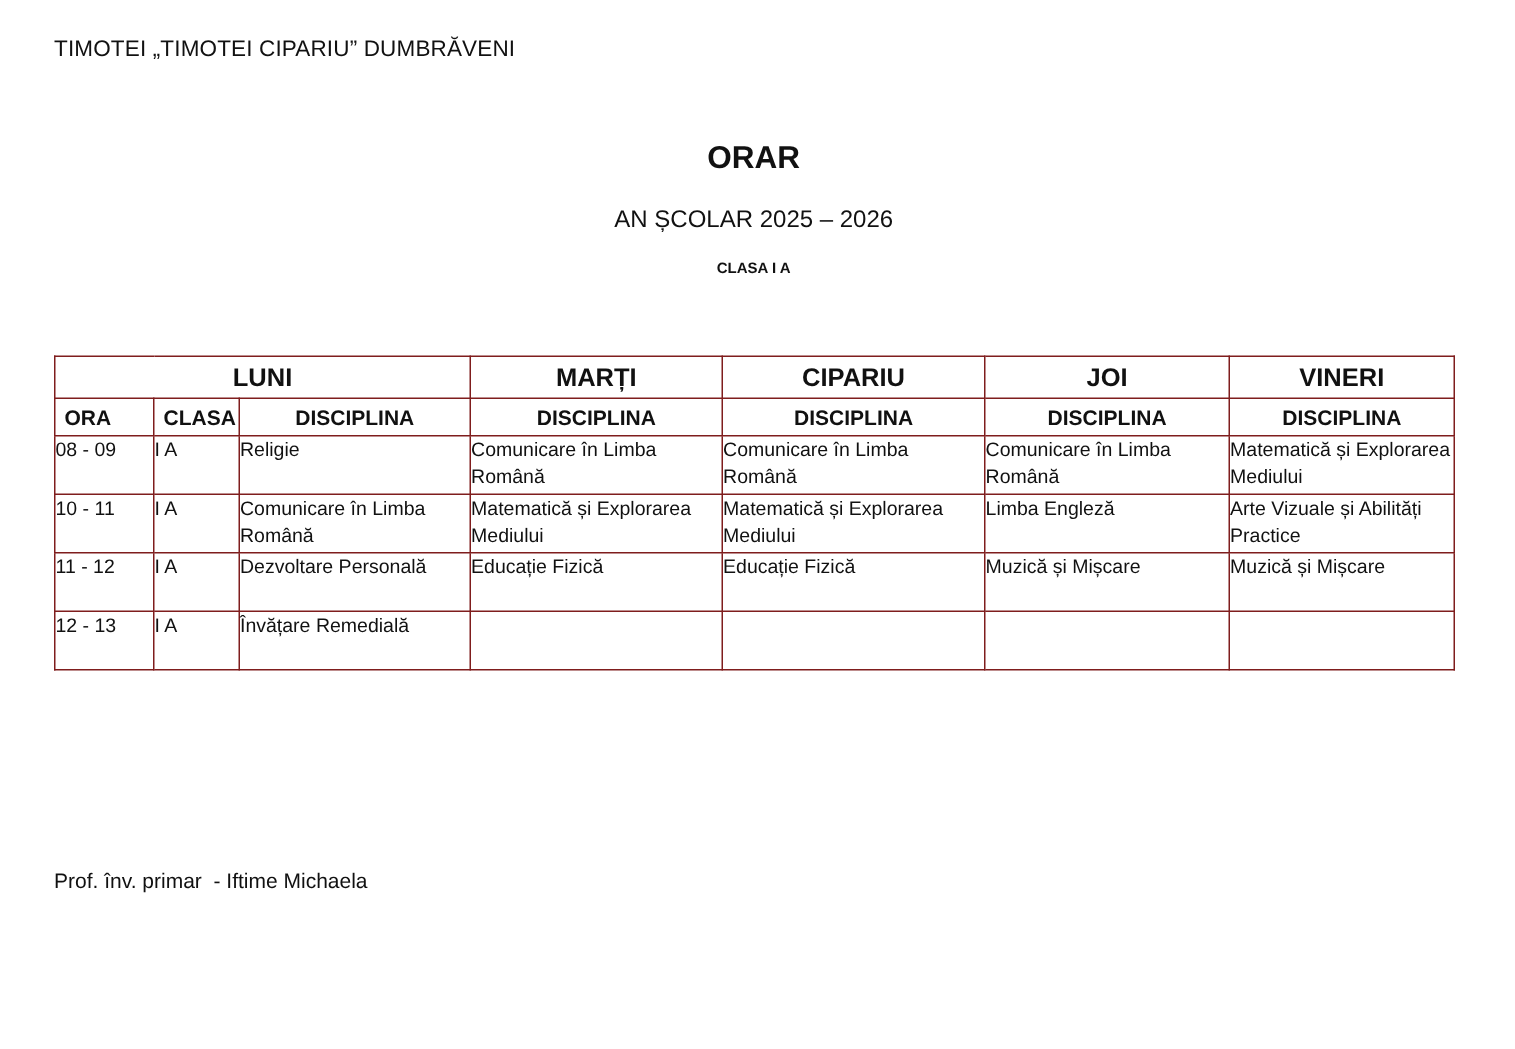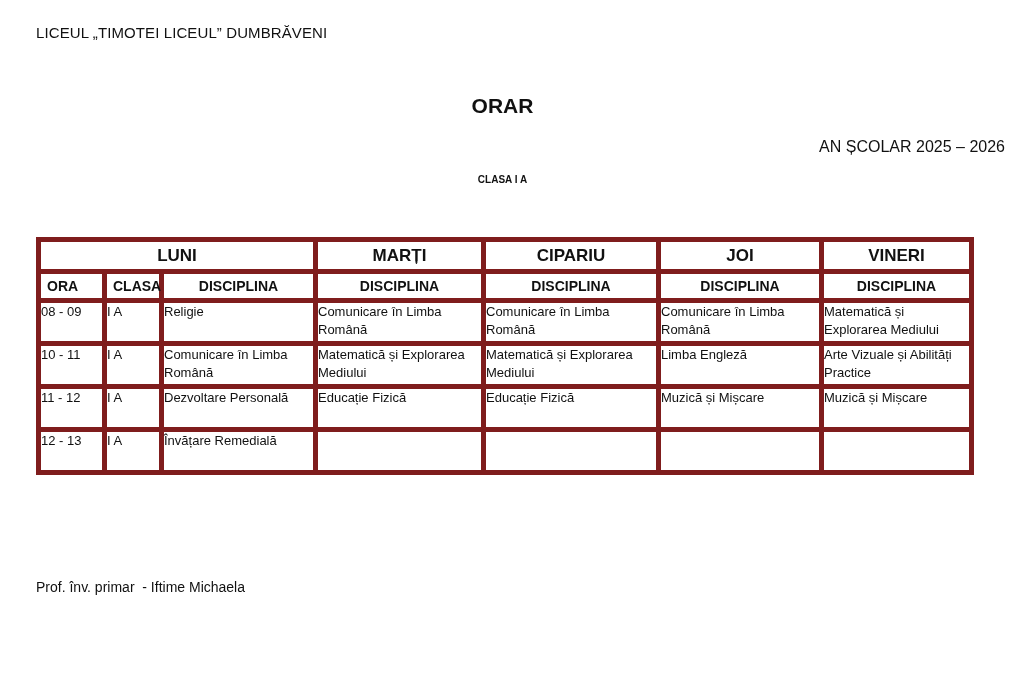--- a/index.html
+++ b/index.html
@@ -1,37 +1,37 @@
 <!DOCTYPE html>
 <html><head>
 <meta charset="utf-8">
 <style>
   html, body { margin: 0; padding: 0; background: #ffffff; }
   body { width: 1010px; height: 699px; position: relative; overflow: hidden;
          font-family: "Liberation Sans", "DejaVu Sans", sans-serif; color: #111; }
   .school { position: absolute; left: 36px; top: 24px; font-size: 15px; letter-spacing: 0.1px; }
   .title { position: absolute; left: 0; width: 1005px; top: 94px; text-align: center; font-size: 21px; font-weight: bold; }
-  .year { position: absolute; left: 0; width: 1005px; top: 138px; text-align: right; font-size: 16px; }
+  .year { position: absolute; left: 0; width: 1005px; top: 138px; text-align: center; font-size: 16px; }
   .clasa { position: absolute; left: 0; width: 1005px; top: 174px; text-align: center; font-size: 10px; font-weight: bold; }
   table.orar { position: absolute; left: 36px; top: 237px; border-collapse: collapse; table-layout: fixed; width: 933px; }
-  table.orar td, table.orar th { border: 5px solid #7f1d1d; padding: 0; vertical-align: top; }
+  table.orar td, table.orar th { border: 1px solid #7f1d1d; padding: 0; vertical-align: top; }
   .day { height: 27px; font-size: 17px; font-weight: bold; text-align: center; vertical-align: middle !important; }
   .sub { height: 24px; font-size: 14px; font-weight: bold; vertical-align: middle !important; margin-left: 30px; }
   .sub.left { text-align: left; padding-left: 6px; }
   .sub.center { text-align: center; }
   .row td { height: 38px; font-size: 13px; line-height: 18px; }
   .cell { padding: 2px 7px 0 7px; }
   .ora { font-size: 14px; padding-left: 6px; padding-top: 1px; }
   .cls { font-size: 12px; padding-left: 7px; padding-top: 2px; }
   .footer { position: absolute; left: 36px; top: 579px; font-size: 14px; }
 </style>
 </head>
 <body>
 
-<div class="school">LICEUL „TIMOTEI LICEUL” DUMBRĂVENI</div>
+<div class="school">TIMOTEI „TIMOTEI CIPARIU” DUMBRĂVENI</div>
 <div class="title">ORAR</div>
 <div class="year">AN ȘCOLAR 2025 – 2026</div>
 <div class="clasa">CLASA I A</div>
 
 <table class="orar">
   <colgroup>
     <col style="width:66px">
       <col style="width:57px">
       <col style="width:154px">
     <col style="width:168px">

